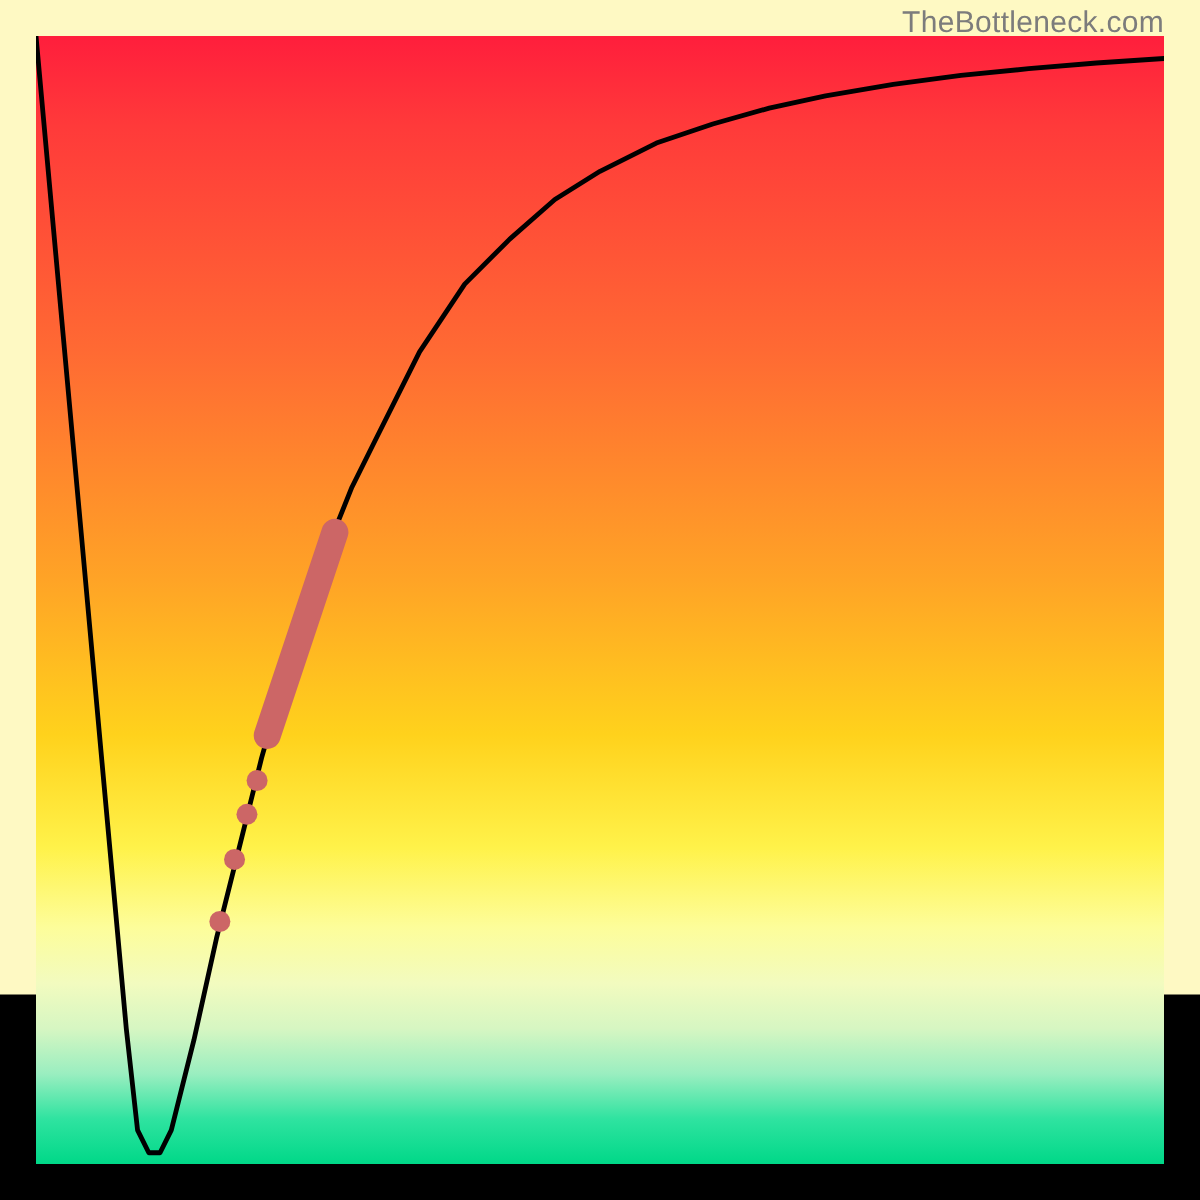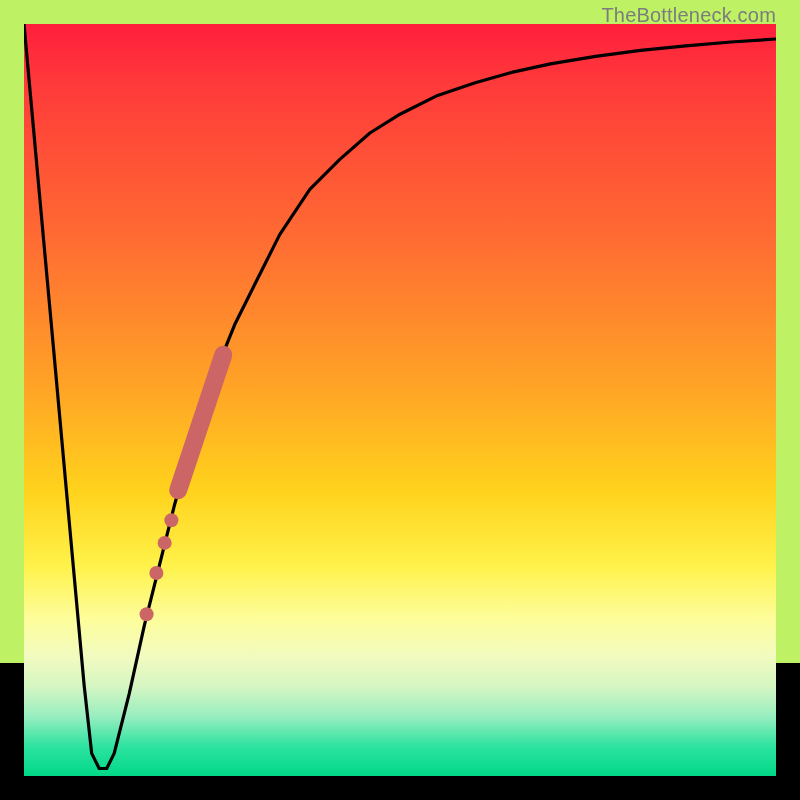--- a/index.html
+++ b/index.html
@@ -8,21 +8,21 @@
     width: 800px;
     height: 800px;
     overflow: hidden;
     background: #000;
     font-family: Arial, Helvetica, sans-serif;
   }
   .frame {
     position: relative;
     width: 800px;
     height: 663px;
-    background: #bef264;
+    background: #fef9c3;
   }
   .plot {
     position: absolute;
     left: 24px;
     top: 24px;
     width: 752px;
     height: 752px;
     overflow: hidden;
   }
   .gradient {

